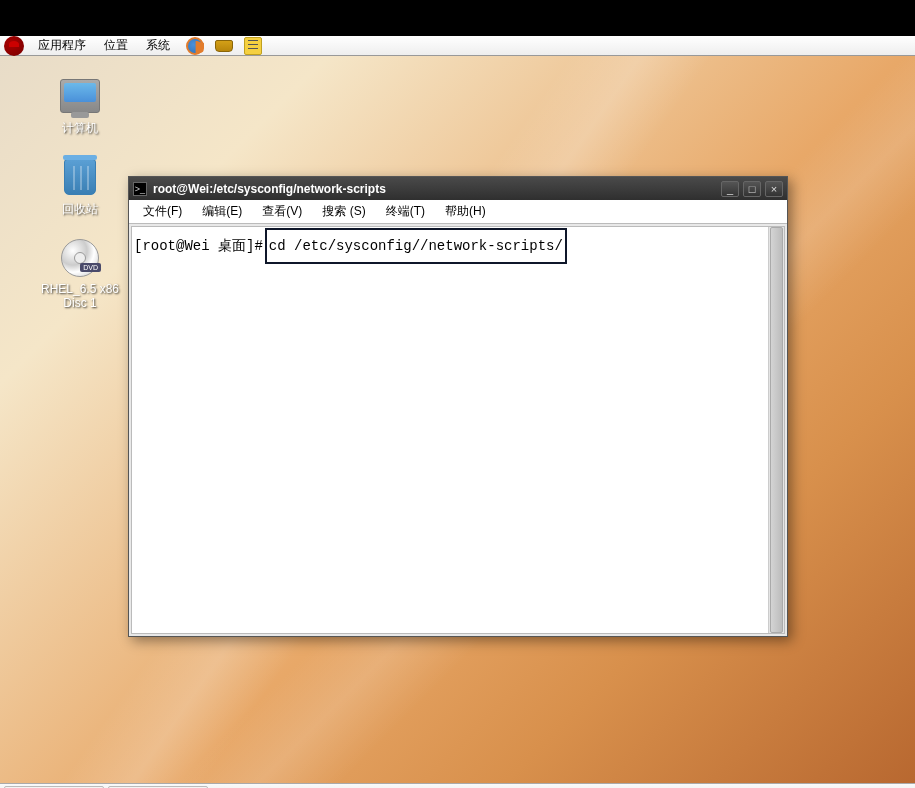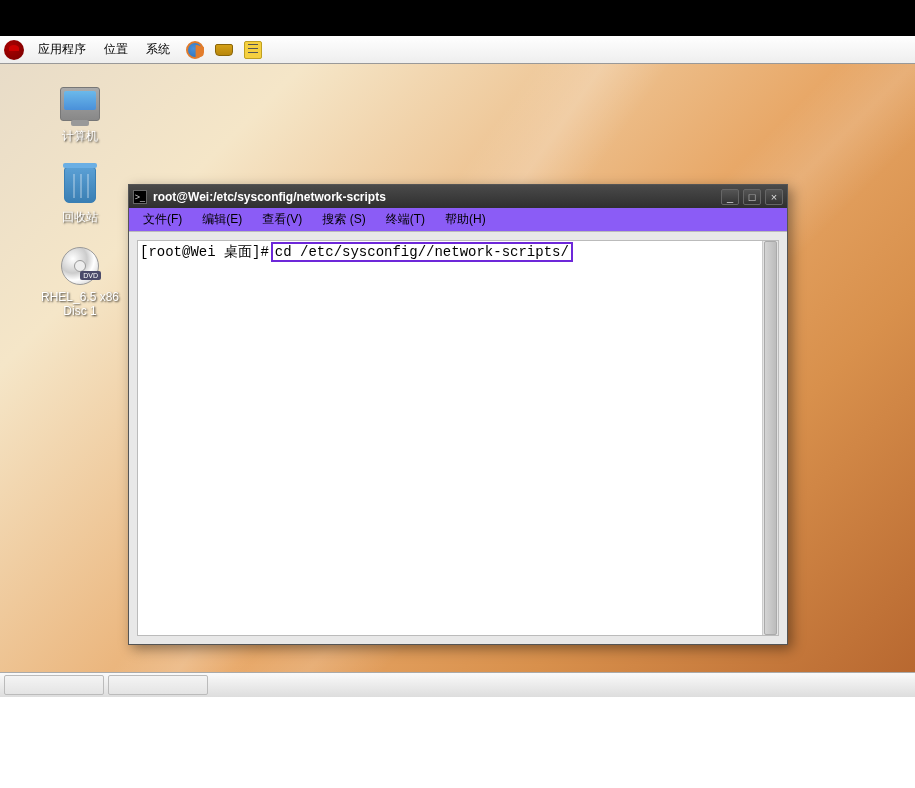--- a/index.html
+++ b/index.html
@@ -11,21 +11,21 @@
       overflow: hidden;
       position: relative;
     }
     .top-black-bar {
       width: 100%;
       height: 36px;
       background: #000;
     }
     .menu-bar {
       width: 100%;
-      height: 28px;
+      height: 20px;
       background: linear-gradient(to bottom, #fff 0%, #eee 100%);
       border-bottom: 1px solid #999;
       display: flex;
       align-items: center;
       padding: 0 4px;
       gap: 2px;
     }
     .menu-bar .rh-logo {
       width: 20px; height: 20px;
       border-radius: 50%;
@@ -88,21 +88,21 @@
       content: "";
       position: absolute;
       top: 2px; left: 3px; right: 3px;
       height: 1px;
       background: #555;
       box-shadow: 0 4px 0 #555, 0 8px 0 #555;
     }
 
     .desktop {
       width: 100%;
-      height: 608px;
+      height: 727px;
       background: linear-gradient(135deg, #e8dcc8 0%, #f5e6c8 20%, #e8a868 55%, #d8904c 75%, #b86830 100%);
       position: relative;
       overflow: hidden;
     }
     .desktop::before {
       content: "";
       position: absolute;
       inset: 0;
       background: 
         linear-gradient(125deg, transparent 40%, rgba(255,255,255,0.2) 45%, transparent 50%),
@@ -287,59 +287,59 @@
       color: #ddd;
       font-size: 11px;
       display: flex;
       align-items: center;
       justify-content: center;
       cursor: pointer;
     }
 
     .term-menubar {
       height: 24px;
-      background: #8b5cf6;
+      background: #ffffff;
       border-bottom: 1px solid #bbb;
       display: flex;
       align-items: center;
       padding: 0 4px;
     }
     .term-menubar .tm-item {
       padding: 3px 10px;
       cursor: pointer;
       font-size: 12px;
       color: #000;
     }
 
     .terminal-body-wrap {
       flex: 1;
       display: flex;
       background: #fff;
       border: 1px solid #bbb;
-      margin: 8px;
+      margin: 2px;
     }
     .terminal-body {
       flex: 1;
       background: #fff;
       color: #000;
       font-family: "Courier New", monospace;
       font-size: 14px;
       padding: 1px 2px;
       line-height: 16px;
       position: relative;
       overflow: hidden;
     }
     .term-line {
       white-space: pre;
       display: flex;
       align-items: center;
     }
     .highlight-cmd {
-      border: 2px solid #6d28d9;
-      padding: 0 2px;
+      border: 2px solid #0f172a;
+      padding: 8px 2px;
       margin-left: 2px;
     }
     .block-cursor {
       display: inline-block;
       width: 8px;
       height: 14px;
       background: #000;
       margin-left: 2px;
       vertical-align: text-bottom;
     }

